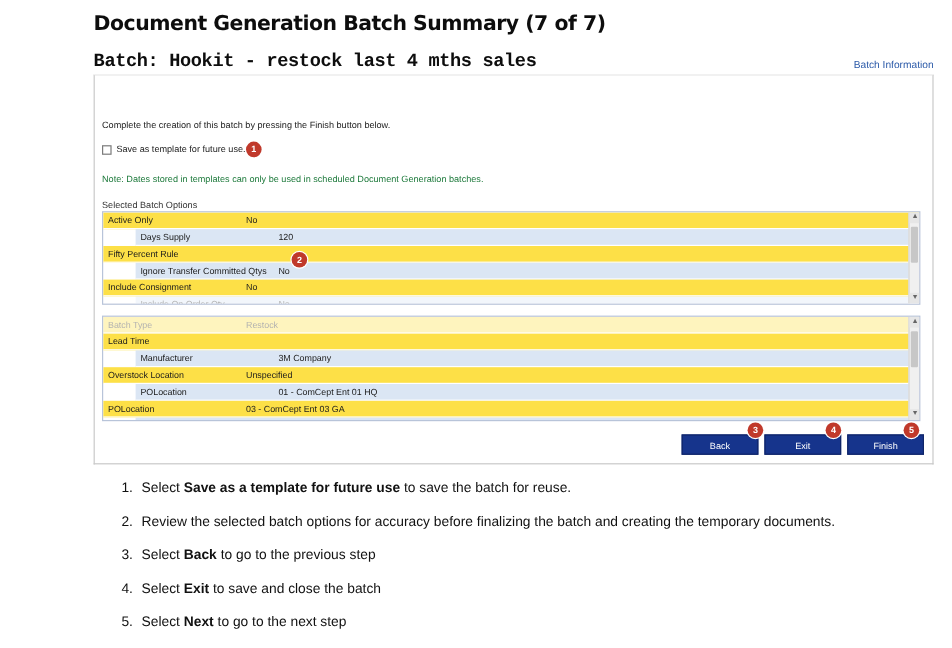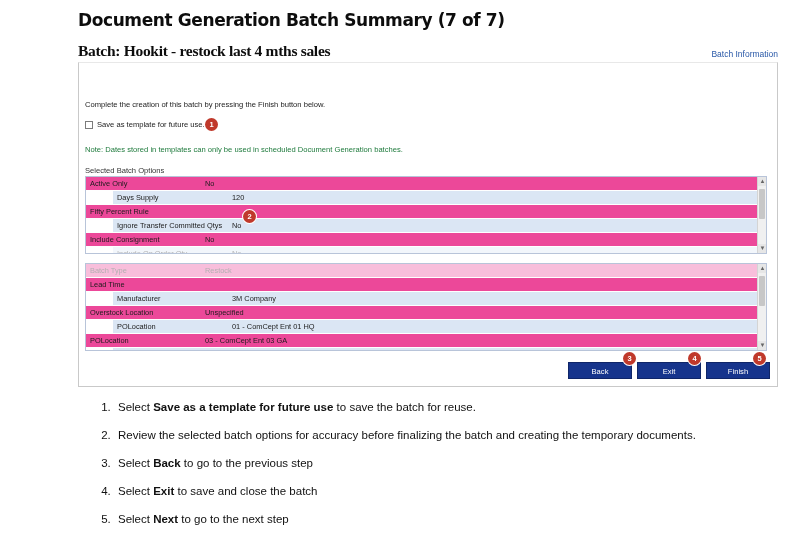--- a/index.html
+++ b/index.html
@@ -29,21 +29,21 @@
     font-size: 17px;
     font-weight: bold;
     letter-spacing: -0.4px;
     color: #0d0d0d;
     white-space: nowrap;
   }
   .doc-subtitle {
     position: absolute;
     left: 78px;
     top: 42px;
-    font-family: Liberation Serif, serif;
+    font-family: Liberation Mono, monospace;
     font-size: 15.5px;
     font-weight: bold;
     letter-spacing: -0.3px;
     color: #0d0d0d;
     white-space: nowrap;
   }
   .batch-info-link {
     position: absolute;
     right: 15px;
     top: 49px;
@@ -132,21 +132,21 @@
   .grid-top { top: 113px; height: 78px; }
   .grid-bottom { top: 200px; height: 88px; }
   .grow {
     display: flex;
     height: 13px;
     line-height: 13px;
     font-size: 7.4px;
     border-bottom: 1px solid #ffffff;
   }
   .grow.alt { background: #dbe6f4; margin-left: 27px; }
-  .grow.plain { background: #ec4899; }
+  .grow.plain { background: #fde047; }
   .grow.faded { opacity: 0.35; }
   .gcell-name {
     width: 115px;
     padding-left: 4px;
     box-sizing: border-box;
     color: #1b1b1b;
     white-space: nowrap;
     overflow: hidden;
   }
   .gcell-val {

